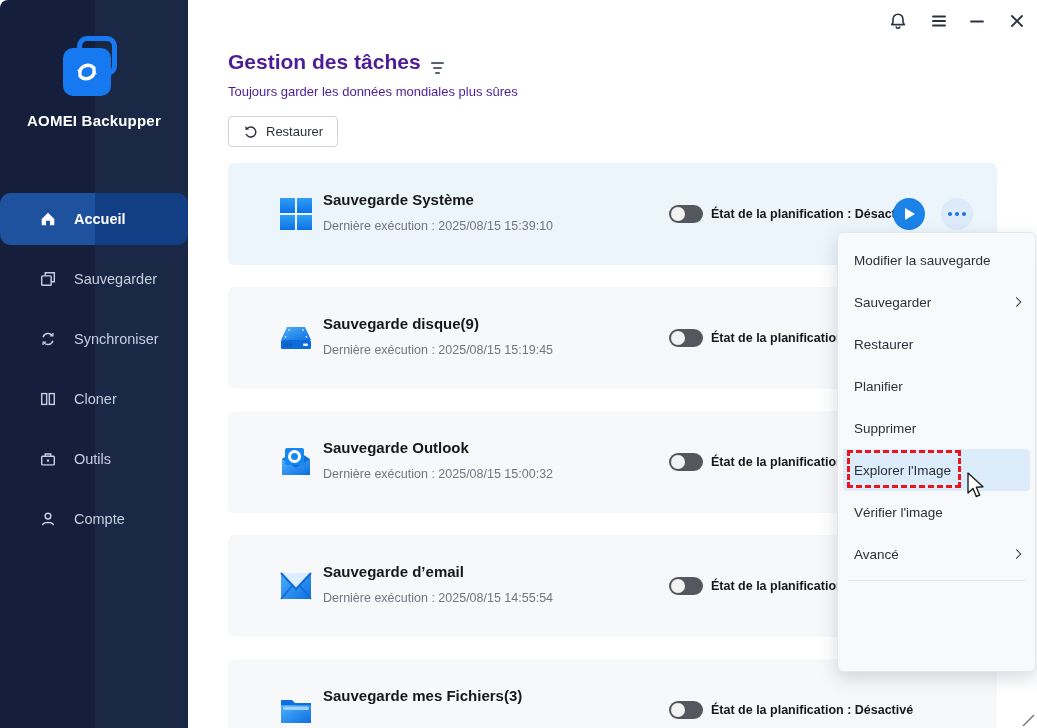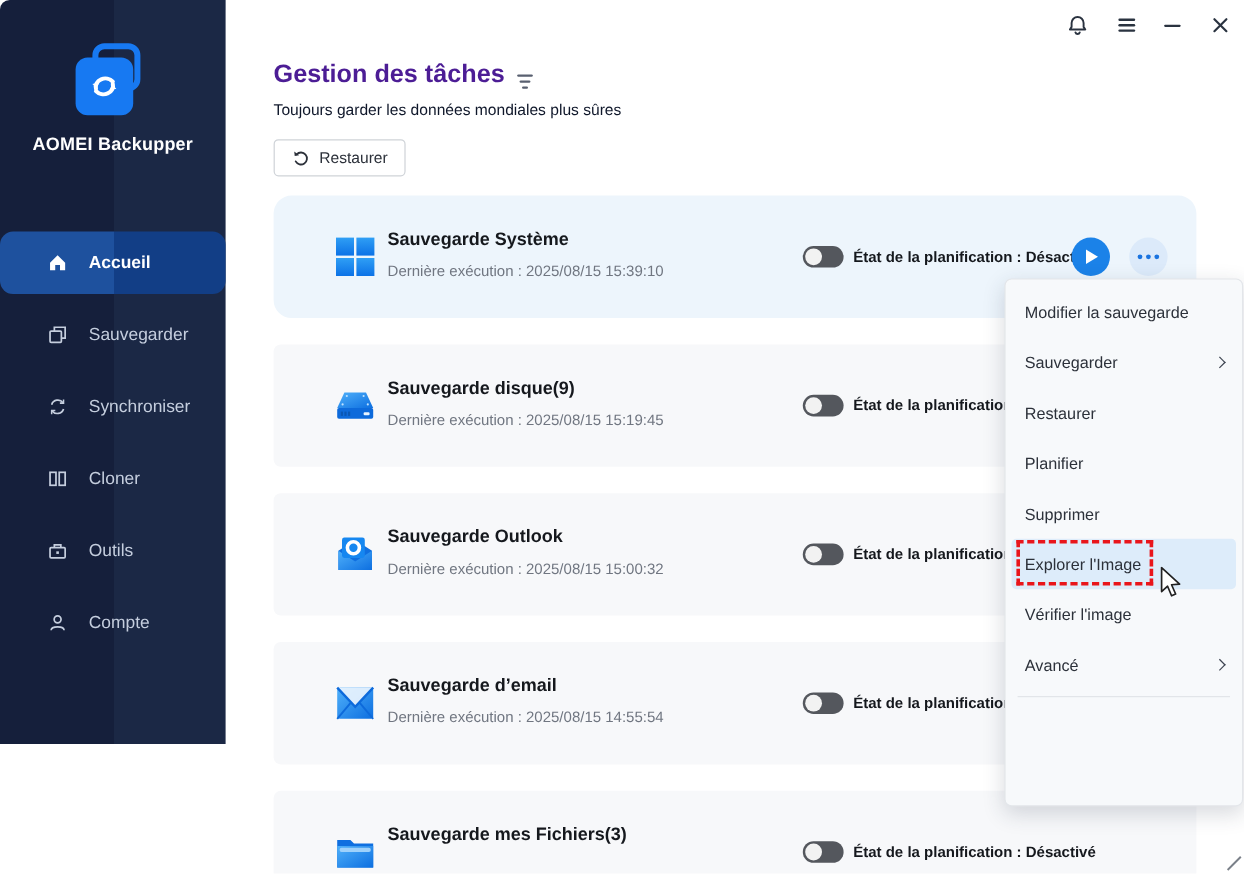--- a/index.html
+++ b/index.html
@@ -1,21 +1,21 @@
 <!DOCTYPE html>
 <html><head>
 <meta charset="utf-8">
 <style>
   * { margin:0; padding:0; box-sizing:border-box; }
   html,body { width:1037px; height:728px; overflow:hidden;
     font-family:"Liberation Sans", sans-serif; background:#fff; }
   .stage { position:relative; width:1037px; height:728px; background:#fff; }
 
   
-  .sidebar { position:absolute; left:0; top:0; width:188px; height:620px;
+  .sidebar { position:absolute; left:0; top:0; width:188px; height:728px;
     background:linear-gradient(90deg,#151f3b 0,#151f3b 95px,#1b2845 95px,#1b2845 188px);
     border-top-left-radius:8px; }
   .logo-wrap { position:absolute; left:0; top:36px; width:188px; text-align:center; }
   .logo { position:relative; width:62px; height:62px; margin:0 auto; }
   .logo .back { position:absolute; left:14px; top:0; width:40px; height:40px;
     border:5px solid #1779f2; border-radius:10px; }
   .logo .front { position:absolute; left:0; top:12px; width:48px; height:48px;
     background:#1779f2; border-radius:10px; display:flex; align-items:center; justify-content:center; }
   .app-name { margin-top:14px; color:#fff; font-size:15px; font-weight:bold; letter-spacing:.2px; }
 
@@ -32,29 +32,29 @@
   .winbtn { position:absolute; top:10px; width:22px; height:22px; color:#2a3340;
     display:flex; align-items:center; justify-content:center; }
 
   
   .page-title { position:absolute; left:228px; top:50px; font-size:21px; font-weight:bold;
     color:#4c1d95; display:flex; align-items:flex-end; }
   .filter-icon { display:inline-flex; flex-direction:column; align-items:center; gap:3px;
     margin-left:10px; margin-top:4px; }
   .filter-icon i { display:block; height:2px; background:#596070; border-radius:1px; }
   .filter-icon i:nth-child(1){width:13px;} .filter-icon i:nth-child(2){width:9px;} .filter-icon i:nth-child(3){width:5px;}
-  .page-sub { position:absolute; left:228px; top:84px; font-size:13px; color:#0f172a; }
+  .page-sub { position:absolute; left:228px; top:84px; font-size:13px; color:#4c1d95; }
   .restore-btn { position:absolute; left:228px; top:116px; height:31px; padding:0 14px;
     background:#fff; border:1px solid #cfd3d8; border-radius:4px; display:flex; align-items:center;
     gap:7px; font-size:13px; color:#2c313a; cursor:pointer; }
 
   
   .task-row { position:absolute; left:228px; width:769px; height:102px;
     background:#f7f8fa; border-radius:6px; }
-  .task-row.selected { background:#edf5fc;border-radius:15px; }
+  .task-row.selected { background:#edf5fc; }
   .task-icon { position:absolute; left:50px; top:33px; width:36px; height:36px; }
   .task-name { position:absolute; left:95px; top:28px; font-size:15px; font-weight:bold; color:#15181d; }
   .task-sub { position:absolute; left:95px; top:56px; font-size:12.5px; color:#707681; }
   .toggle { position:absolute; left:441px; top:42px; width:34px; height:18px; border-radius:9px;
     background:#54575d; cursor:pointer; }
   .toggle .knob { position:absolute; left:2px; top:2px; width:14px; height:14px; border-radius:50%;
     background:#f2f2f2; }
   .task-status { position:absolute; left:483px; top:44px; font-size:12.5px; font-weight:bold; color:#15181d; }
   .play-btn { position:absolute; left:665px; top:35px; width:32px; height:32px; border-radius:50%;
     background:#1b82e8; display:flex; align-items:center; justify-content:center; cursor:pointer; }

